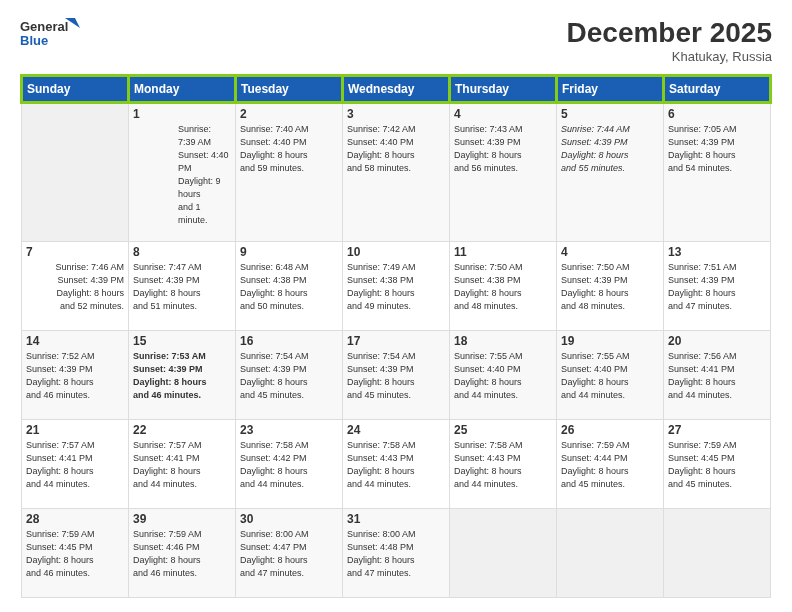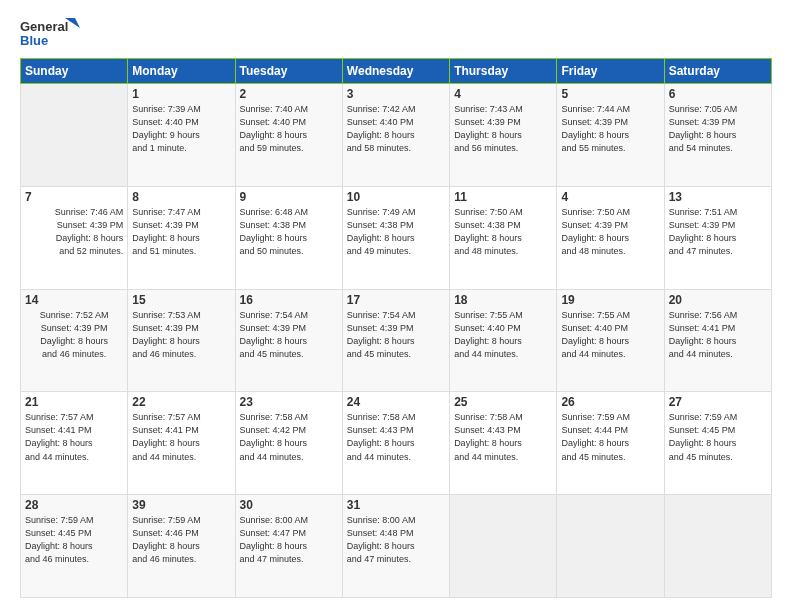--- a/index.html
+++ b/index.html
@@ -52,21 +52,21 @@
       width: 100%;
       table-layout: fixed;
     }
     .calendar th {
       background: #1a5fb4;
       color: #fff;
       font-size: 12px;
       font-weight: bold;
       padding: 5px 4px;
       text-align: left;
-      border: 1px solid #84cc16;
+      border: 3px solid #84cc16;
     }
     .calendar td {
       vertical-align: top;
       padding: 3px 4px;
       border: 1px solid #ddd;
       font-size: 9.5px;
       color: #333;
       height: 82px;
       width: calc(100%/7);
       background: #fff;
@@ -96,41 +96,45 @@
 <body>
 
 <div class="page">
   <div class="header">
     <div class="logo">
       <svg class="logo-icon" viewBox="0 0 60 30" style="width: 60px; height: 30px;">
           <text x="0" y="13" font-size="13" font-weight="bold" fill="#333">General</text>
           <text x="0" y="27" font-size="13" font-weight="bold" fill="#1a5fb4">Blue</text>
           <polygon points="45,0 55,0 60,10" fill="#1a5fb4"></polygon>
         </svg>
+    </div>
+    <div class="title-block">
+      <div class="month-title">December 2025</div>
+      <div class="location">Khatukay, Russia</div>
     </div>
   </div>
 
   <table class="calendar">
     <thead>
       <tr>
         <th>Sunday</th>
         <th>Monday</th>
         <th>Tuesday</th>
         <th>Wednesday</th>
         <th>Thursday</th>
         <th>Friday</th>
         <th>Saturday</th>
       </tr>
     </thead>
     <tbody id="calendar-body">
     <tr>
           <td class="empty-cell"></td>
           <td>
             <span class="day-number">1</span>
-            <div class="day-info" style="white-space: pre-line;">Sunrise: 7:39 AM
+            <div class="day-info" style="white-space: pre-line; margin-left: 45px;">Sunrise: 7:39 AM
 Sunset: 4:40 PM
 Daylight: 9 hours
 and 1 minute.</div>
           </td>
           <td>
             <span class="day-number">2</span>
             <div class="day-info" style="white-space: pre-line;">Sunrise: 7:40 AM
 Sunset: 4:40 PM
 Daylight: 8 hours
 and 59 minutes.</div>
@@ -144,21 +148,21 @@
           </td>
           <td>
             <span class="day-number">4</span>
             <div class="day-info" style="white-space: pre-line;">Sunrise: 7:43 AM
 Sunset: 4:39 PM
 Daylight: 8 hours
 and 56 minutes.</div>
           </td>
           <td>
             <span class="day-number">5</span>
-            <div class="day-info" style="white-space: pre-line;">Sunrise: 7:44 AM
+            <div class="day-info" style="white-space: pre-line; font-style: italic;">Sunrise: 7:44 AM
 Sunset: 4:39 PM
 Daylight: 8 hours
 and 55 minutes.</div>
           </td>
           <td>
             <span class="day-number">6</span>
             <div class="day-info" style="white-space: pre-line;">Sunrise: 7:05 AM
 Sunset: 4:39 PM
 Daylight: 8 hours
 and 54 minutes.</div>
@@ -211,28 +215,28 @@
             <span class="day-number">13</span>
             <div class="day-info" style="white-space: pre-line;">Sunrise: 7:51 AM
 Sunset: 4:39 PM
 Daylight: 8 hours
 and 47 minutes.</div>
           </td>
         </tr>
         <tr>
           <td>
             <span class="day-number">14</span>
-            <div class="day-info" style="white-space: pre-line; text-align: center;">Sunrise: 7:52 AM
+            <div class="day-info" style="white-space: pre-line;">Sunrise: 7:52 AM
 Sunset: 4:39 PM
 Daylight: 8 hours
 and 46 minutes.</div>
           </td>
           <td>
             <span class="day-number">15</span>
-            <div class="day-info" style="white-space: pre-line;">Sunrise: 7:53 AM
+            <div class="day-info" style="white-space: pre-line; font-weight: bold;">Sunrise: 7:53 AM
 Sunset: 4:39 PM
 Daylight: 8 hours
 and 46 minutes.</div>
           </td>
           <td>
             <span class="day-number">16</span>
             <div class="day-info" style="white-space: pre-line;">Sunrise: 7:54 AM
 Sunset: 4:39 PM
 Daylight: 8 hours
 and 45 minutes.</div>

